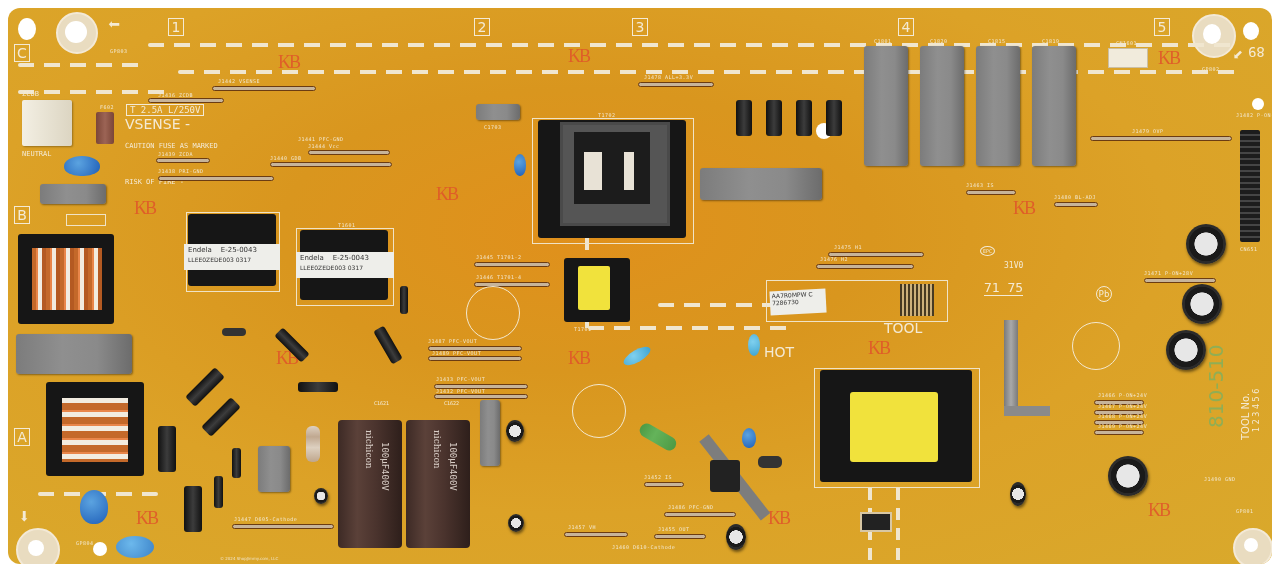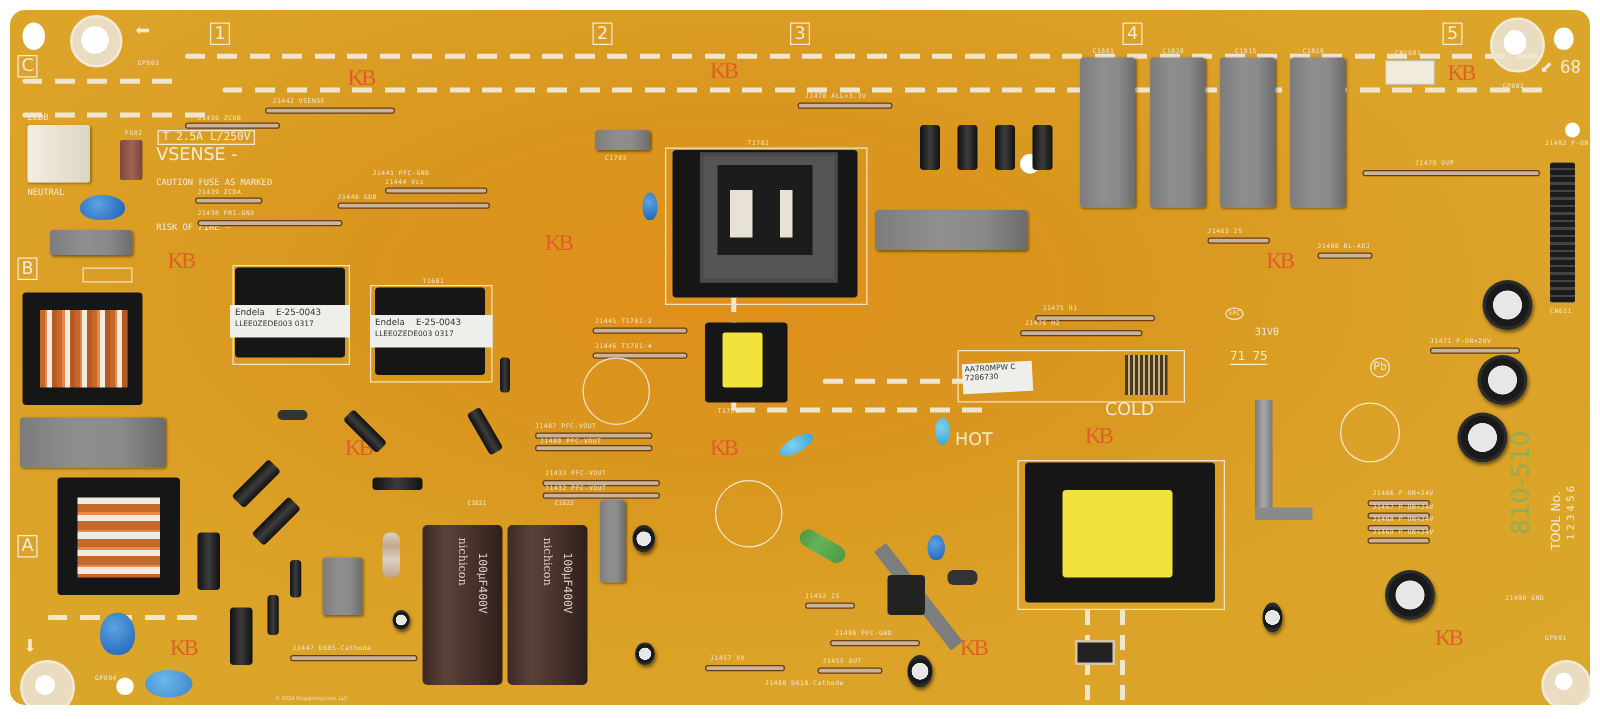--- a/index.html
+++ b/index.html
@@ -233,25 +233,25 @@
 
   <div class="box" style="left:758px;top:272px;width:180px;height:40px;"></div>
   <div class="label-white" style="left:762px;top:282px;width:52px;height:22px;transform:rotate(-3deg);padding:1px 2px;">
     <div style="font-size:6px;">AA7R0MPW C</div>
     <div style="font-size:6px;">7286730</div>
   </div>
   <div class="abs" style="left:892px;top:276px;width:34px;height:32px;background:repeating-linear-gradient(90deg,#222 0 2px,#c9b690 2px 4px);opacity:.8;"></div>
 
   <div class="silk" style="left:972px;top:238px;font-size:5px;border:1px solid #f4ead4;border-radius:50%;padding:1px 2px;">EPC</div>
   <div class="silk" style="left:996px;top:253px;font-size:8px;">31V0</div>
-  <div class="silk" style="left:976px;top:272px;font-size:10px;border-bottom:1px solid #f4ead4;">71 75</div>
+  <div class="silk" style="left:976px;top:272px;font-size:13px;border-bottom:1px solid #f4ead4;">71 75</div>
   <div class="silk" style="left:1088px;top:278px;font-size:9px;border:1px solid #f4ead4;border-radius:50%;width:14px;height:14px;text-align:center;line-height:14px;">Pb</div>
 
   <div class="silk" style="left:756px;top:336px;font-size:14px;font-family:'DejaVu Sans',sans-serif;">HOT</div>
-  <div class="silk" style="left:876px;top:312px;font-size:14px;font-family:'DejaVu Sans',sans-serif;">COLD</div>
+  <div class="silk" style="left:876px;top:312px;font-size:14px;font-family:'DejaVu Sans',sans-serif;">TOOL</div>
 
   <div class="box" style="left:806px;top:360px;width:164px;height:118px;"></div>
   <div class="tf-black" style="left:812px;top:362px;width:152px;height:112px;"></div>
   <div class="abs" style="left:842px;top:384px;width:88px;height:70px;background:#f1e23c;border-radius:3px;"></div>
 
   <div class="abs" style="left:852px;top:504px;width:28px;height:16px;background:#222;border:2px solid #d8c7a4;"></div>
 
   <div class="abs" style="left:690px;top:430px;width:12px;height:100px;background:#7d7d7d;transform:rotate(-38deg);transform-origin:top;"></div>
   <div class="abs" style="left:702px;top:452px;width:30px;height:32px;background:#222;border-radius:3px;"></div>
   <div class="abs" style="left:630px;top:422px;width:40px;height:14px;background:linear-gradient(90deg,#4e9a44,#64b35a 40%,#4e9a44);border-radius:7px;transform:rotate(30deg);"></div>

